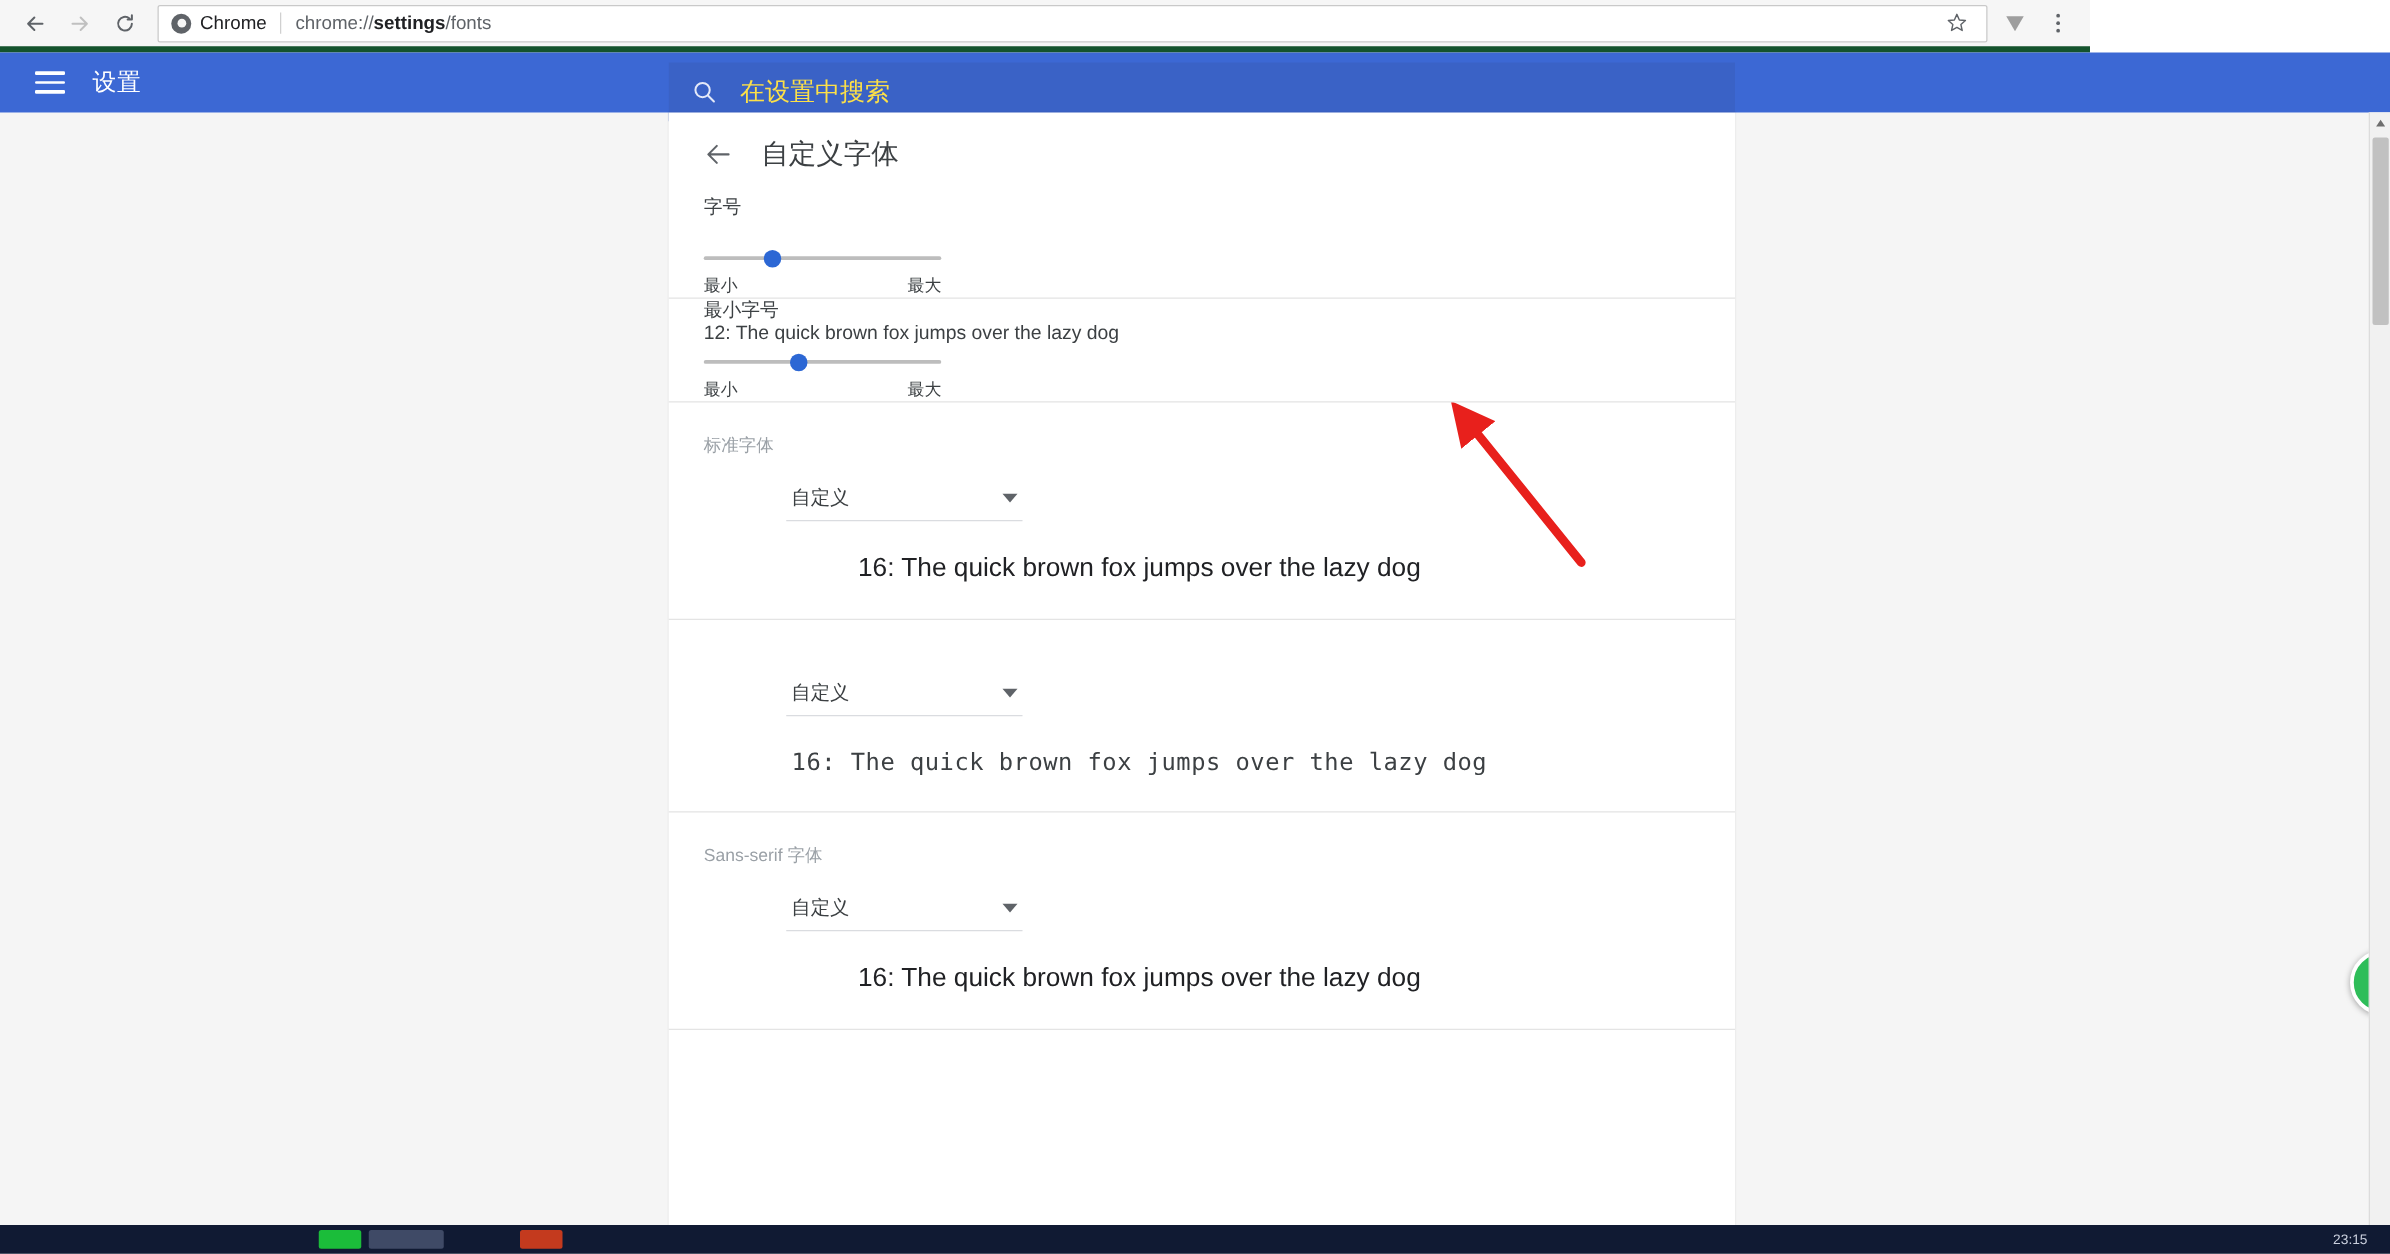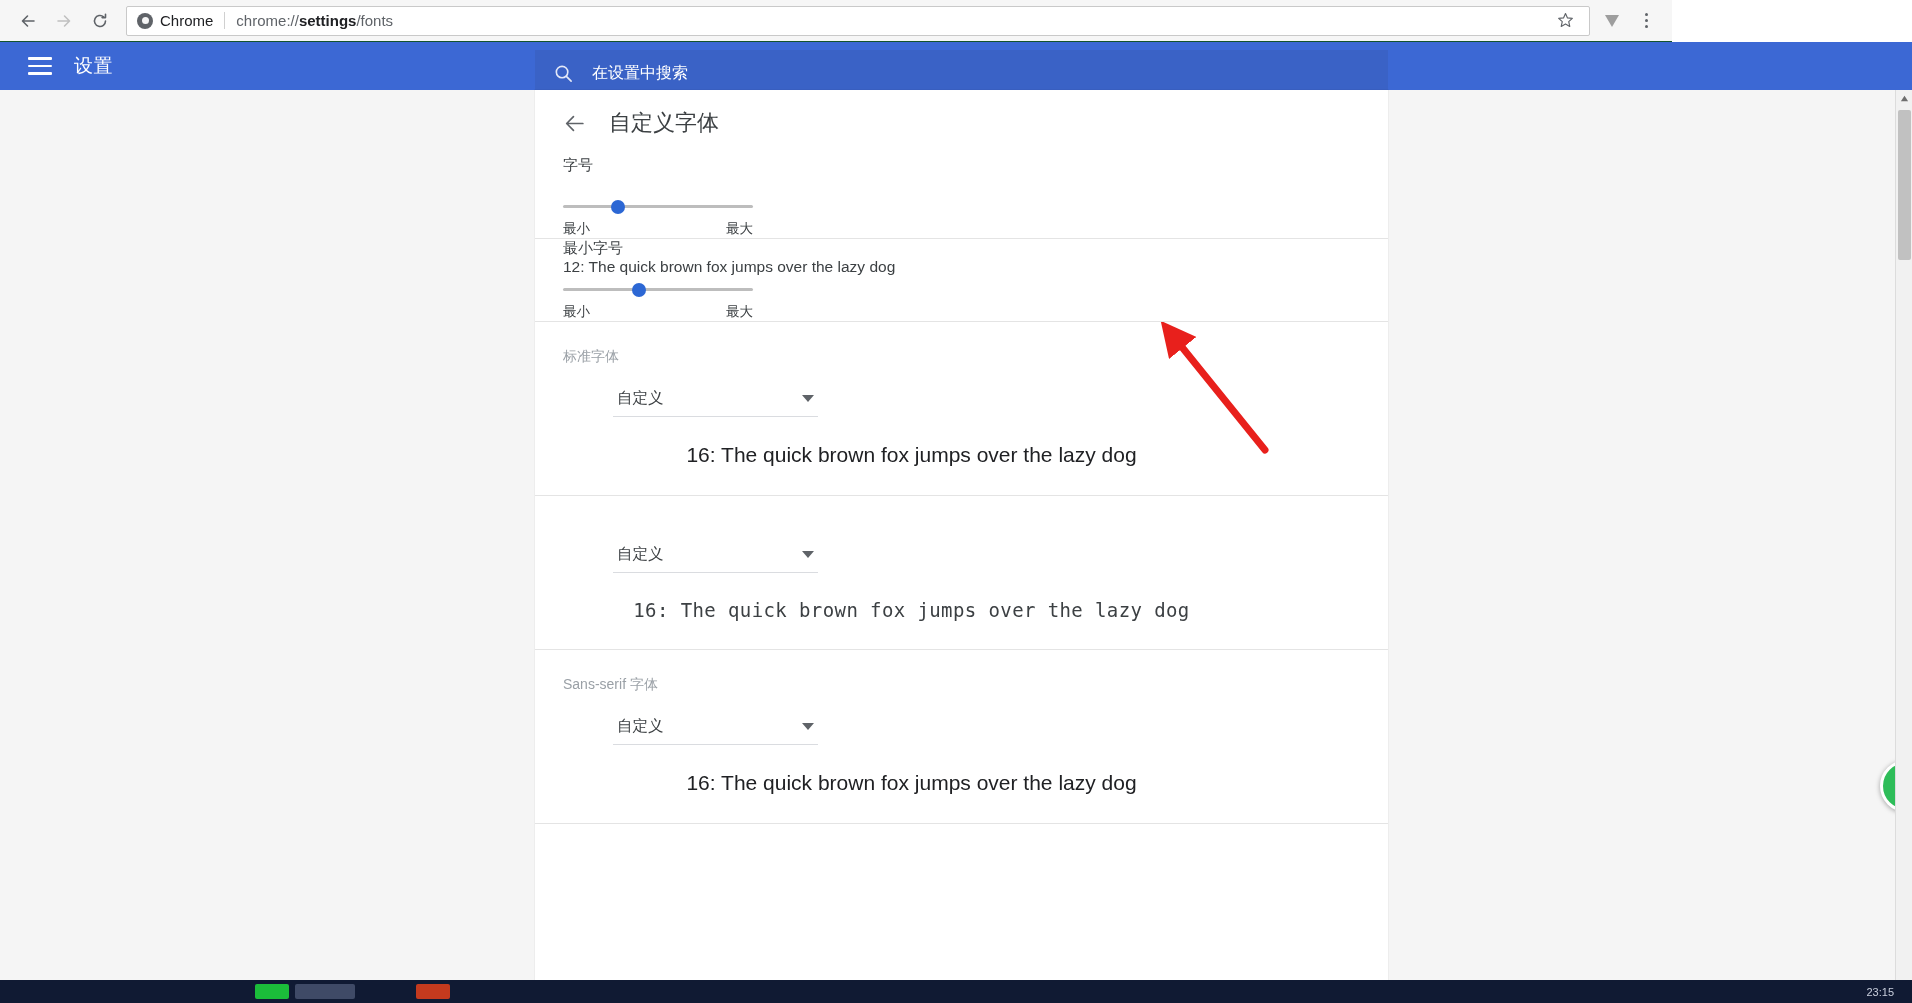--- a/index.html
+++ b/index.html
@@ -13,21 +13,21 @@
 
   
   .browser-chrome {
     position: absolute;
     left: 0; top: 0;
     width: 1672px; height: 42px;
     background: #f6f6f6;
     display: flex;
     align-items: center;
     padding: 0 10px;
-    border-bottom: 1px solid #14532d;
+    border-bottom: 5px solid #14532d;
   }
   .nav-btn {
     width: 36px; height: 36px;
     display: flex; align-items: center; justify-content: center;
     border-radius: 50%;
     flex: 0 0 auto;
   }
   .nav-btn svg { display: block; }
   .omnibox {
     flex: 1 1 auto;
@@ -127,22 +127,22 @@
     position: absolute;
     left: 535px; top: 8px;
     width: 853px; height: 47px;
     background: #3a62c6;
     display: flex;
     align-items: center;
     padding-left: 18px;
     gap: 18px;
   }
   .search-ph {
-    color: #ffffff;
-    font-size: 16px;
+    color: #fde047;
+    font-size: 20px;
   }
 
   
   .page-bg {
     position: absolute;
     left: 0; top: 90px;
     width: 1912px; height: 890px;
     background: #f5f5f5;
   }
   .card {
@@ -229,20 +229,21 @@
     margin-left: 50px;
     width: 205px;
     position: relative;
   }
   .select-box {
     display: flex;
     align-items: center;
     justify-content: space-between;
     padding: 0 4px 7px 4px;
     border-bottom: 1px solid #dadce0;
+    margin-left: 16px;
   }
   .select-value {
     font-size: 15.5px;
     color: #3c4043;
   }
   .caret {
     width: 0; height: 0;
     border-left: 6px solid transparent;
     border-right: 6px solid transparent;
     border-top: 7px solid #5f6368;

